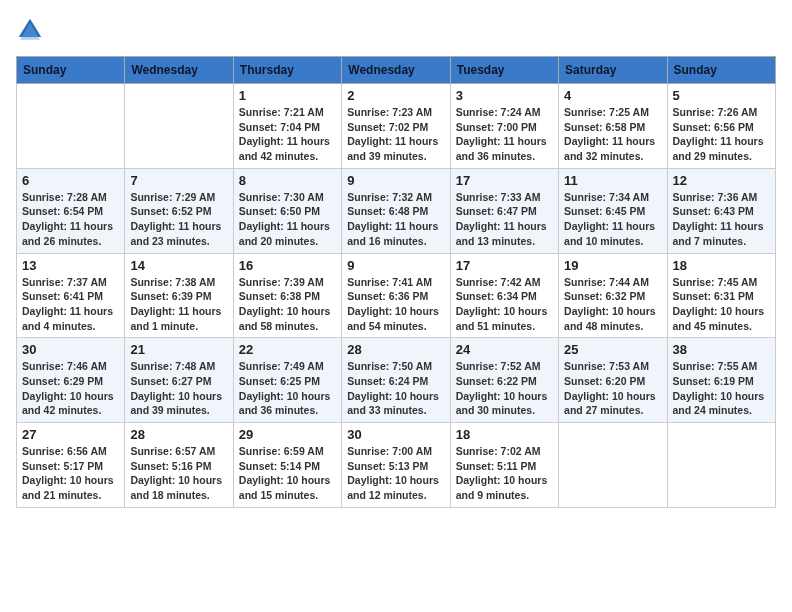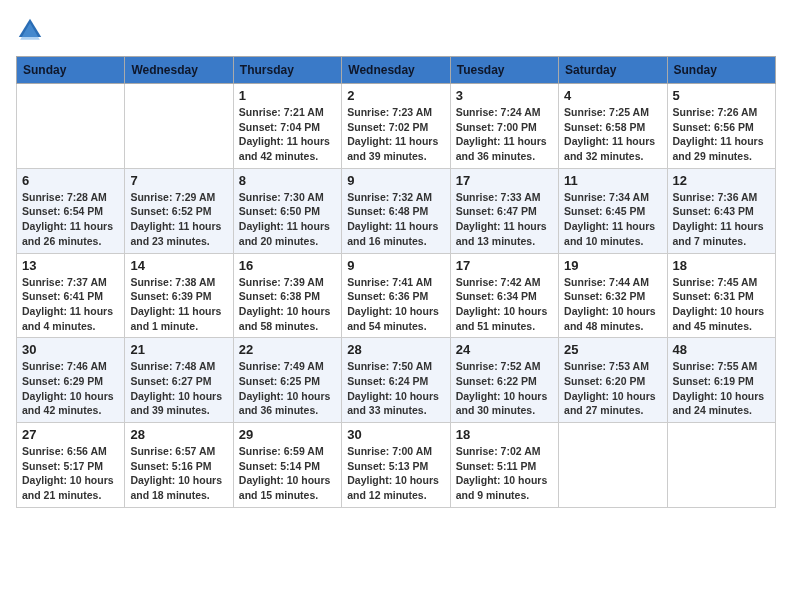--- a/index.html
+++ b/index.html
@@ -226,21 +226,21 @@
         </td>
         <td>
           <span class="day-number">24</span>
           <div class="day-details">Sunrise: 7:52 AM<br>Sunset: 6:22 PM<br>Daylight: 10 hours and 30 minutes.</div>
         </td>
         <td>
           <span class="day-number">25</span>
           <div class="day-details">Sunrise: 7:53 AM<br>Sunset: 6:20 PM<br>Daylight: 10 hours and 27 minutes.</div>
         </td>
         <td>
-          <span class="day-number">48</span>
+          <span class="day-number">38</span>
           <div class="day-details">Sunrise: 7:55 AM<br>Sunset: 6:19 PM<br>Daylight: 10 hours and 24 minutes.</div>
         </td>
       </tr>
       <tr class="row-normal">
         <td>
           <span class="day-number">27</span>
           <div class="day-details">Sunrise: 6:56 AM<br>Sunset: 5:17 PM<br>Daylight: 10 hours and 21 minutes.</div>
         </td>
         <td>
           <span class="day-number">28</span>

